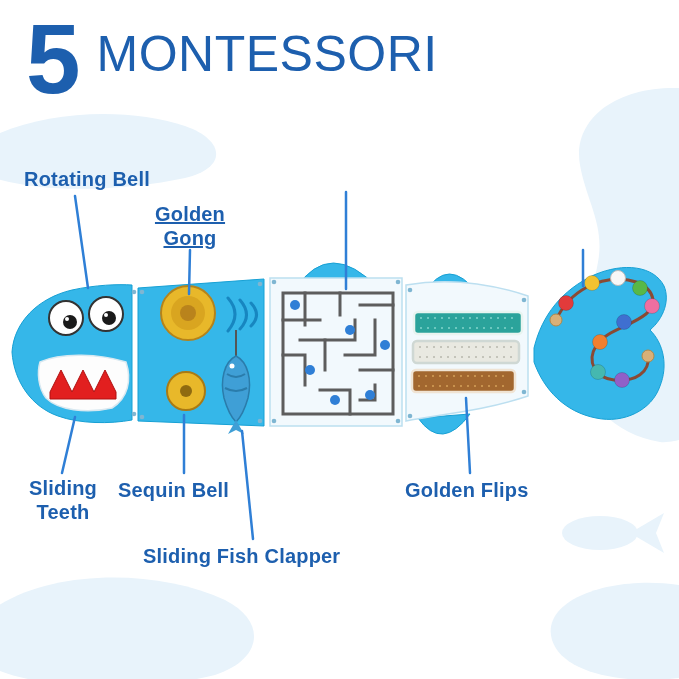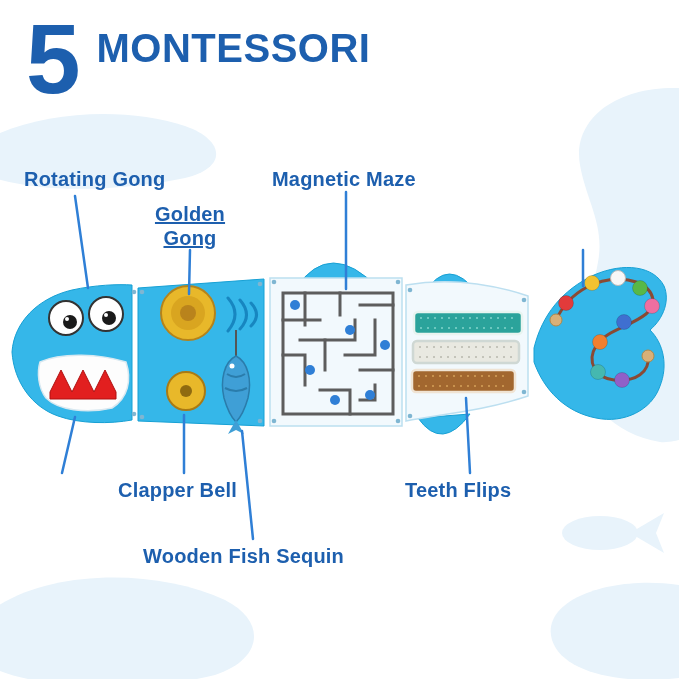--- a/index.html
+++ b/index.html
@@ -15,21 +15,21 @@
     --sequin-bronze:#a2672f;
   }
   html,body{margin:0;padding:0;}
   .canvas{
     position:relative;width:679px;height:679px;background:#ffffff;
     font-family:"Liberation Sans", sans-serif;overflow:hidden;
   }
   .art{position:absolute;left:0;top:0;width:679px;height:679px;z-index:1;}
   .hdr{position:absolute;left:26px;top:14px;display:flex;gap:16px;color:var(--heading-blue);z-index:2;}
   .hdr .num{font-size:98px;font-weight:800;line-height:0.92;}
-  .hdr .ttl{font-size:40px;font-weight:700;line-height:1.12;padding-top:12px;letter-spacing:0.5px;}
+  .hdr .ttl{font-size:50px;font-weight:400;line-height:1.12;padding-top:12px;letter-spacing:0.5px;}
   .label{
     position:absolute;color:var(--label-blue);font-size:20px;font-weight:700;
     line-height:1.18;z-index:2;letter-spacing:0.2px;
   }
   .center{text-align:center;}
   .shark-panel{fill:var(--shark-body);stroke:#17a0d4;stroke-width:1;}
   .white-panel{fill:#f2f9fd;stroke:#bcdff0;stroke-width:1.5;}
   .blob{fill:var(--background-blob);}
   .leader{stroke:var(--leader-line);stroke-width:2.5;stroke-linecap:round;}
   .maze-line{stroke:#5d5d5d;stroke-width:3;fill:none;stroke-linecap:square;}
@@ -181,20 +181,20 @@
     </g>
   </svg>
 
   <div class="hdr">
     <div class="num">5</div>
     <div class="ttl">
       <div>MONTESSORI</div>
     </div>
   </div>
 
-  <div class="label" style="left:24px;top:168px;width:170px;">Rotating Gong</div>
+  <div class="label" style="left:24px;top:168px;width:170px;">Rotating Bell</div>
   <div class="label center" style="left:140px;top:203px;width:100px;text-decoration:underline;">Golden Gong</div>
-  <div class="label" style="left:272px;top:168px;width:170px;">Magnetic Maze</div>
-  <div class="label" style="left:118px;top:479px;width:150px;">Clapper Bell</div>
-  <div class="label" style="left:405px;top:479px;width:150px;">Teeth Flips</div>
-  <div class="label" style="left:143px;top:545px;width:250px;">Wooden Fish Sequin</div>
+  <div class="label center" style="left:18px;top:477px;width:90px;">Sliding Teeth</div>
+  <div class="label" style="left:118px;top:479px;width:150px;">Sequin Bell</div>
+  <div class="label" style="left:405px;top:479px;width:150px;">Golden Flips</div>
+  <div class="label" style="left:143px;top:545px;width:250px;">Sliding Fish Clapper</div>
 
 </div>
 
 </body></html>

